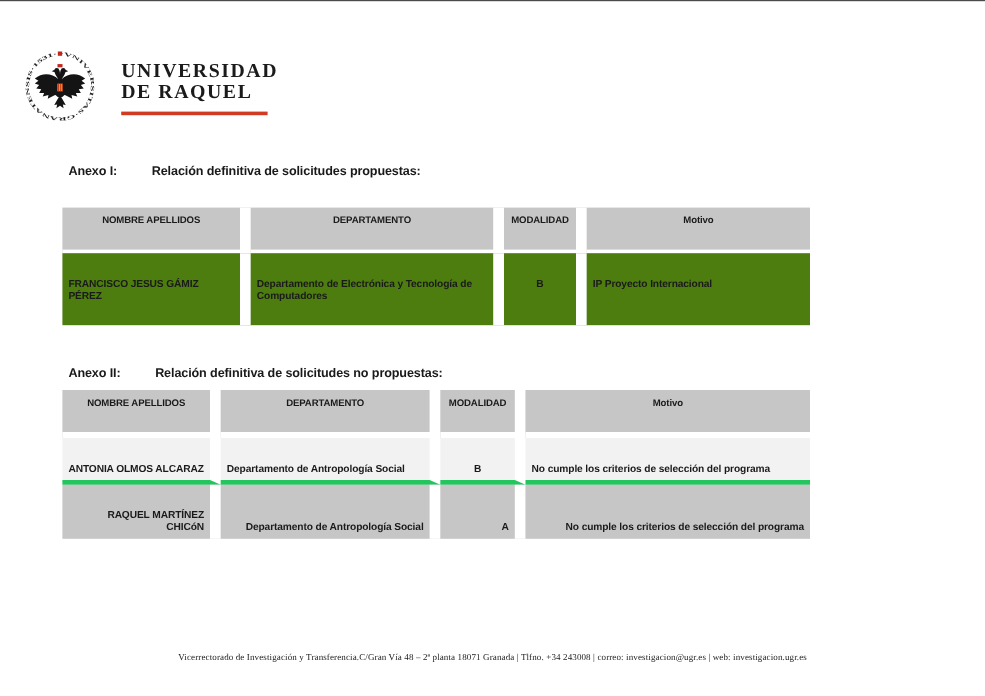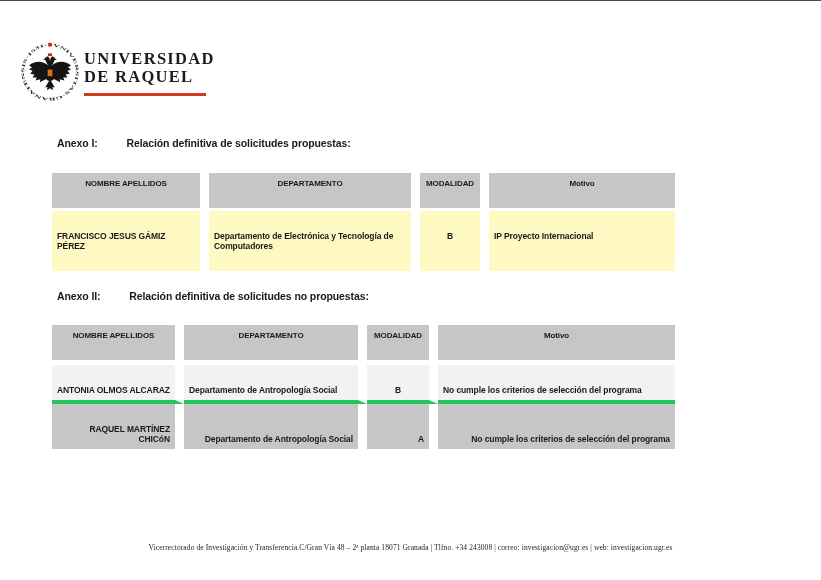--- a/index.html
+++ b/index.html
@@ -11,21 +11,21 @@
     color: #1a1a1a;
     overflow: hidden;
   }
   .top-edge {
     position: absolute; left: 0; top: 0; width: 821px; height: 1px;
     background: #4a4a4a;
   }
   
   .logo-wrap { position: absolute; left: 20px; top: 42px; display: flex; align-items: flex-start; }
   .seal { width: 60px; height: 60px; }
-  .wordmark { margin-left: 4px; margin-top: 8px; }
+  .wordmark { margin-left: 21px; margin-top: 8px; }
   .wordmark .line {
     font-family: "Liberation Serif", serif;
     font-weight: 700;
     font-size: 16.5px;
     line-height: 18px;
     letter-spacing: 1.3px;
     color: #1b1b1b;
     white-space: nowrap;
   }
   .red-rule {
@@ -38,21 +38,21 @@
     position: absolute;
     left: 57px;
     font-weight: 700;
     font-size: 10.5px;
     letter-spacing: -0.1px;
     white-space: nowrap;
   }
   .anexo-heading .label { display: inline-block; }
   .anexo-heading .text  { display: inline-block; margin-left: 26px; }
   #heading-1 { top: 137px; }
-  #heading-2 { top: 290px; }
+  #heading-2 { top: 305px; }
   
   table {
     position: absolute;
     left: 52px;
     width: 623px;
     border-collapse: separate;
     border-spacing: 0;
     table-layout: fixed;
   }
   #table-anexo1 { top: 173px; }
@@ -68,21 +68,21 @@
   tr.hdr td {
     background: #c6c6c6;
     font-weight: 700;
     font-size: 8px;
     text-align: center;
     vertical-align: top;
     padding-top: 6px;
     border-bottom: 3px solid #ffffff;
   }
   #table-anexo1 tr.hdr td { height: 30px; }
-  #table-anexo1 tr.body td { height: 28px; background: #fef9c3; vertical-align: top; }
+  #table-anexo1 tr.body td { height: 28px; background: #4d7c0f; vertical-align: top; }
   #table-anexo2 tr.hdr td { height: 27px; border-bottom: 5px solid #ffffff; }
   #table-anexo2 tr.body td { height: 36px; vertical-align: bottom; padding-bottom: 5px; }
   #table-anexo2 tr.body.light td { background: #f2f2f2; border-bottom: 4px solid #22c55e; }
   #table-anexo2 tr.body.dark td  { background: #c6c6c6; text-align: right; }
   td.center { text-align: center; }
   
   .footer {
     position: absolute;
     left: 0; top: 543px;
     width: 821px;

